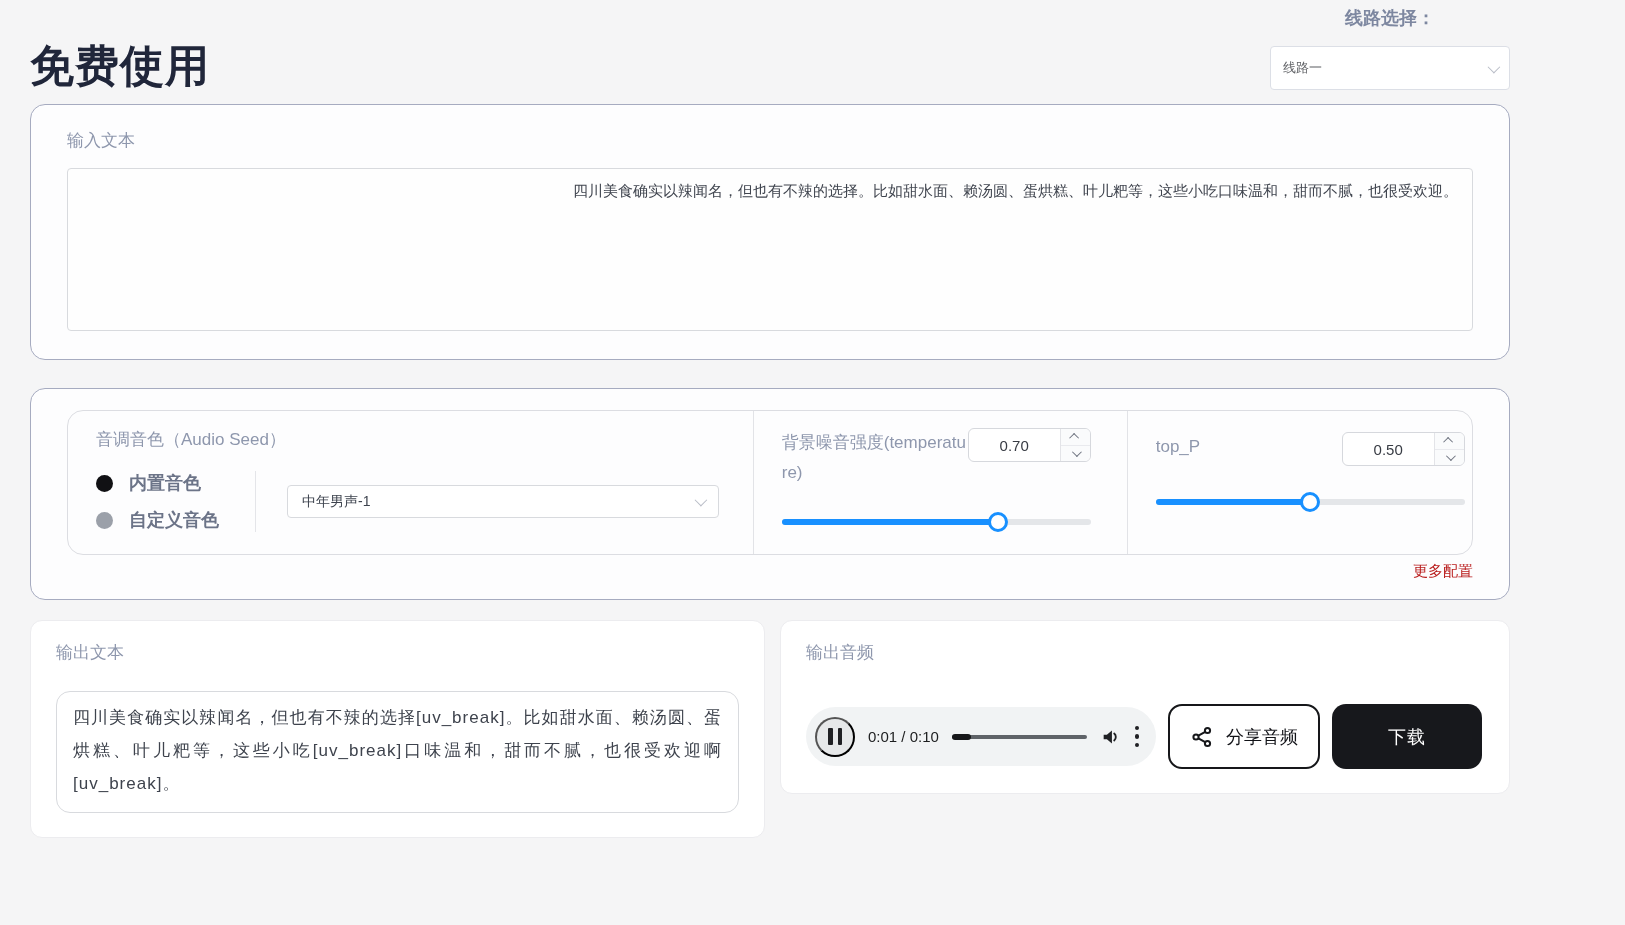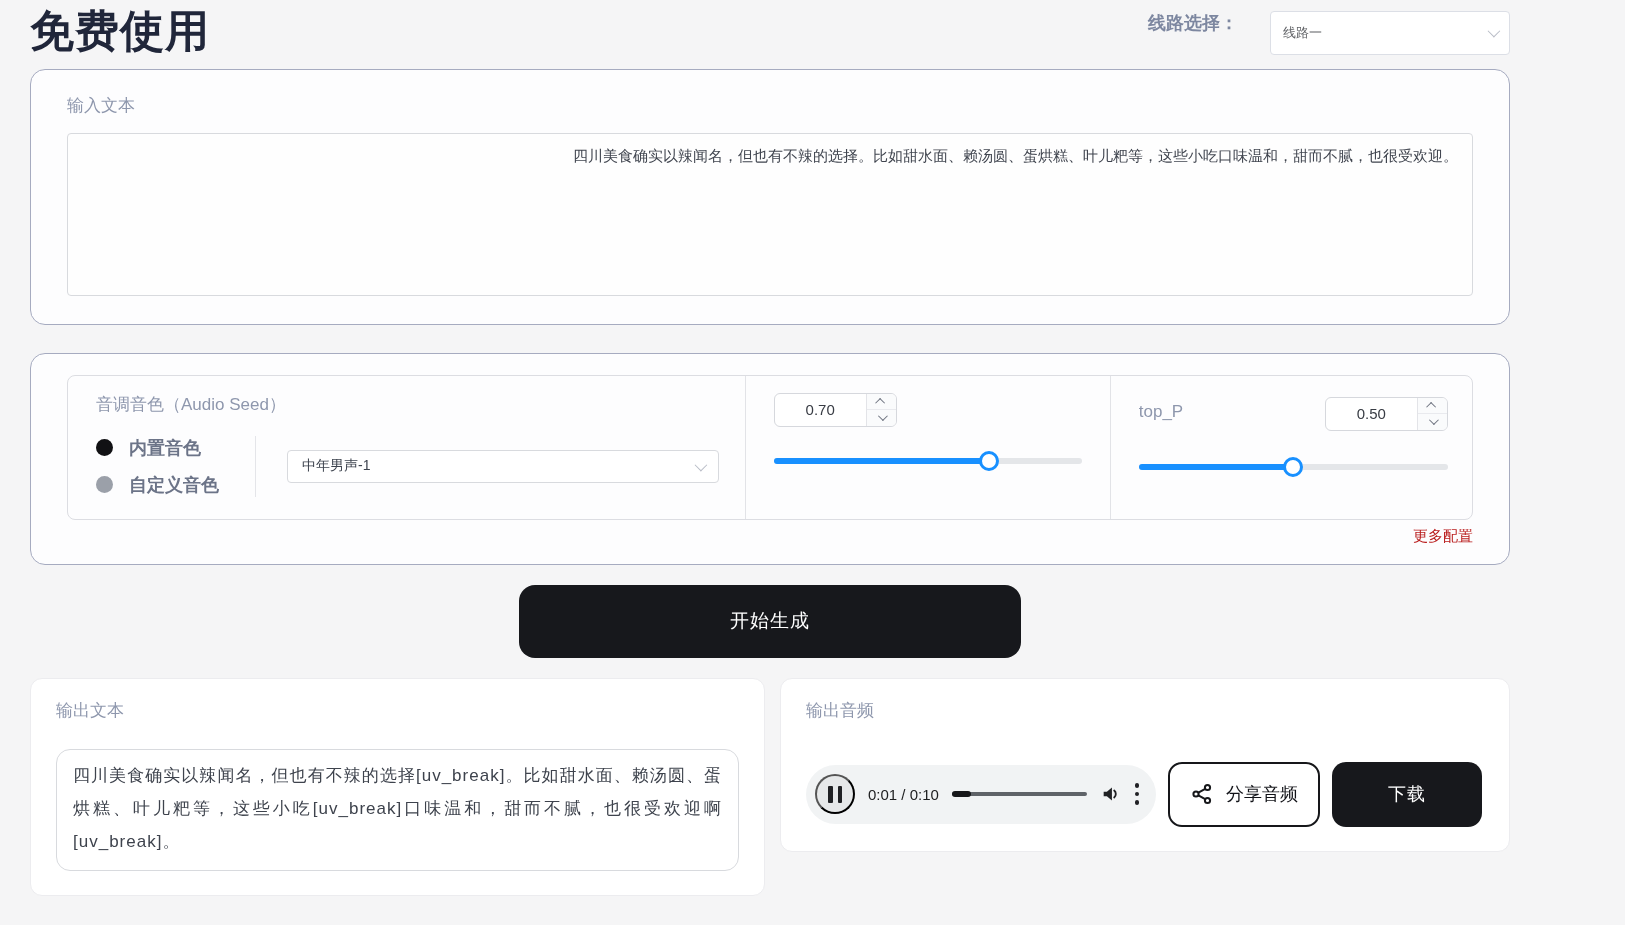--- a/index.html
+++ b/index.html
@@ -8,21 +8,21 @@
     background:#f5f5f6;
     font-family:"Liberation Sans","DejaVu Sans",sans-serif;
     color:#3e434d;
     overflow:hidden;
   }
   .content { width:1480px; margin-left:30px; }
 
   
   .header-row { display:flex; justify-content:space-between; align-items:flex-end; padding-top:6px; }
   .page-title { font-size:44px; font-weight:800; color:#20263a; letter-spacing:1px; line-height:1.15; }
-  .line-select-group { display:flex; gap:32px; padding-bottom:2px; }
+  .line-select-group { display:flex; align-items:center; gap:16px; padding-bottom:2px;flex-direction:column; }
   .line-select-label { font-size:18px; font-weight:700; color:#7d87a0; }
   .select-box {
     width:240px; height:44px; background:#fff;
     border:1px solid #dcdfe6; border-radius:4px;
     display:flex; align-items:center; justify-content:space-between;
     padding:0 12px; font-size:13px; color:#606266; cursor:pointer;
   }
   .chev { width:9px; height:9px; border-right:1.6px solid #b8bcc6; border-bottom:1.6px solid #b8bcc6; transform:rotate(45deg) translateY(-2px); flex:0 0 auto; }
 
   
@@ -35,21 +35,21 @@
   
   .input-textarea {
     margin-top:16px; width:100%; height:163px;
     border:1px solid #d8dade; border-radius:4px; background:#fefefe;
     padding:10px 14px; font-size:15px; line-height:1.55; color:#40454f;
     font-family:inherit; resize:none; outline:none;text-align:right;
   }
 
   
   .settings-card { margin-top:28px; padding:21px 36px 14px 36px; }
-  .settings-inner { border:1px solid #dcdde2; border-radius:8px; display:flex; }
+  .settings-inner { border:1px solid #dcdde2; border-radius:16px; display:flex;gap:8px; }
   .col { padding:17px 26px 22px 28px; }
   .col-seed { flex:0 0 48.2%; }
   .col-temp { flex:0 0 26%; border-left:1px solid #e2e3e7; padding-right:28px; }
   .col-topp { flex:1; border-left:1px solid #e2e3e7; }
 
   .seed-row { display:flex; align-items:center; margin-top:20px; }
   .radio-group { display:flex; flex-direction:column; gap:13px; }
   .radio-item { display:flex; align-items:center; gap:16px; cursor:pointer; }
   .radio-dot { width:17px; height:17px; border-radius:50%; }
   .radio-dot.sel { background:#111114; }
@@ -177,20 +177,21 @@
           <div class="v-divider"></div>
           <div class="voice-select">
             <span>中年男声-1</span>
             <span class="chev"></span>
           </div>
         </div>
       </div>
 
       <div class="col col-temp">
         <div class="param-head">
+          <div class="param-label">背景噪音强度(temperature)</div>
           <div class="num-input">
             <input class="num-value" value="0.70" style="">
             <div class="spinner">
               <div class="spin-btn spin-up">
                   <span class="spin-chev"></span>
                 </div>
               <div class="spin-btn spin-dn">
                   <span class="spin-chev"></span>
                 </div>
             </div>
@@ -224,23 +225,20 @@
           <div class="slider-thumb" style="left: calc(50% - 10px);"></div>
         </div>
       </div>
 
     </div>
     <div class="more-config-row">
       <a class="more-config">更多配置</a>
     </div>
   </div>
 
-  <div class="generate-row">
-    <button class="generate-btn">开始生成</button>
-  </div>
 
   <div class="bottom-row">
 
     <div class="out-card out-text-card">
       <div class="section-label">输出文本</div>
       <div class="out-text-box">四川美食确实以辣闻名，但也有不辣的选择[uv_break]。比如甜水面、赖汤圆、蛋烘糕、叶儿粑等，这些小吃[uv_break]口味温和，甜而不腻，也很受欢迎啊[uv_break]。</div>
     </div>
 
     <div class="out-card out-audio-card">
       <div class="section-label">输出音频</div>

